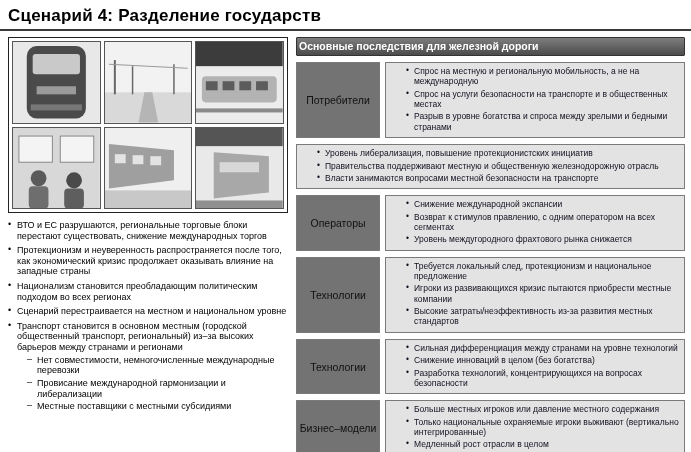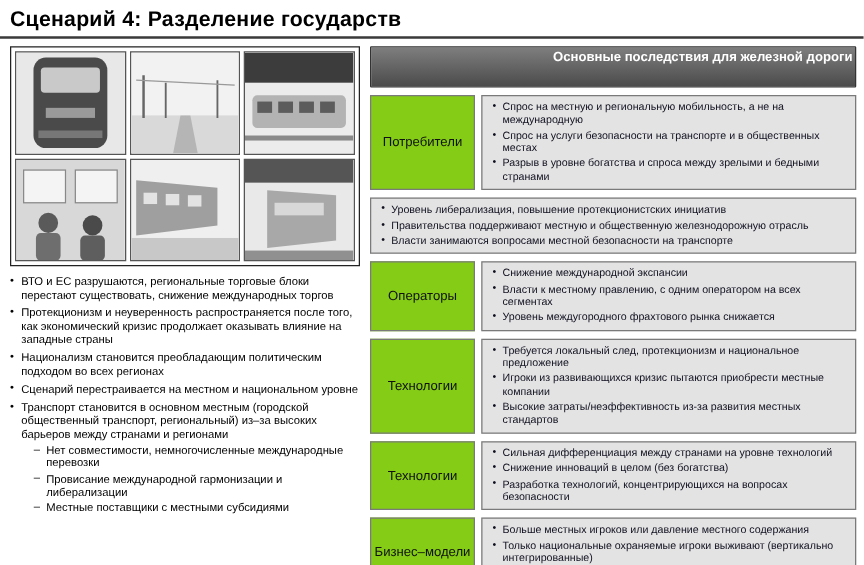--- a/index.html
+++ b/index.html
@@ -29,32 +29,32 @@
   ul.bullets>li{position:relative;padding-left:9px;margin-bottom:4px;}
   ul.bullets>li::before{content:"•";position:absolute;left:0;top:-1px;}
   ul.subbullets{list-style:none;margin:2px 0 0;padding:0 0 0 10px;}
   ul.subbullets>li{position:relative;padding-left:10px;margin-bottom:2px;}
   ul.subbullets>li::before{content:"–";position:absolute;left:0;top:-1px;}
 
   
   .right-col{flex:1;display:flex;flex-direction:column;}
   .header-bar{
     background:linear-gradient(#7e7e7e,#4b4b4b);
-    color:#fff;font-weight:bold;font-size:10.5px;text-align:right;
-    padding:2px 2px 17px;border:1px solid #333;border-radius:1px;
+    color:#fff;font-weight:bold;font-size:10.5px;text-align:left;
+    padding:2px 2px 3px;border:1px solid #333;border-radius:1px;
   }
   .row{display:flex;gap:5px;margin-top:6px;align-items:stretch;}
   .row-label{
     width:84px;flex:none;display:flex;align-items:center;justify-content:center;
     text-align:center;font-size:10.5px;color:#111;
-    background:#84cc16;border:1px solid #7a7a7a;padding:2px;box-sizing:border-box;
+    background:#737373;border:1px solid #7a7a7a;padding:2px;box-sizing:border-box;
   }
   .row-content{
     flex:1;background:#e3e3e3;border:1px solid #7a7a7a;
-    padding:3px 4px 3px 8px;box-sizing:border-box;
+    padding:3px 4px 3px 20px;box-sizing:border-box;
   }
   ul.items{list-style:none;margin:0;padding:0;font-size:8.5px;line-height:1.22;color:#101020;}
   ul.items>li{position:relative;padding-left:8px;margin-bottom:2px;}
   ul.items>li::before{content:"•";position:absolute;left:0;top:-1px;}
 </style>
 </head>
 <body>
 
 <div class="slide">
   <div class="title">Сценарий 4: Разделение государств</div>
@@ -166,21 +166,21 @@
             <li>Власти занимаются вопросами местной безопасности на транспорте</li>
           </ul>
         </div>
       </div>
 
       <div class="row">
         <div class="row-label">Операторы</div>
         <div class="row-content">
           <ul class="items">
             <li>Снижение международной экспансии</li>
-            <li>Власти к  местному правлению, с  одним оператором на всех сегментах</li>
+            <li>Возврат к  стимулов правлению, с  одним оператором на всех сегментах</li>
             <li>Уровень междугородного фрахтового рынка снижается</li>
           </ul>
         </div>
       </div>
 
       <div class="row">
         <div class="row-label">Технологии</div>
         <div class="row-content">
           <ul class="items">
             <li>Требуется локальный след, протекционизм и  национальное предложение</li>

